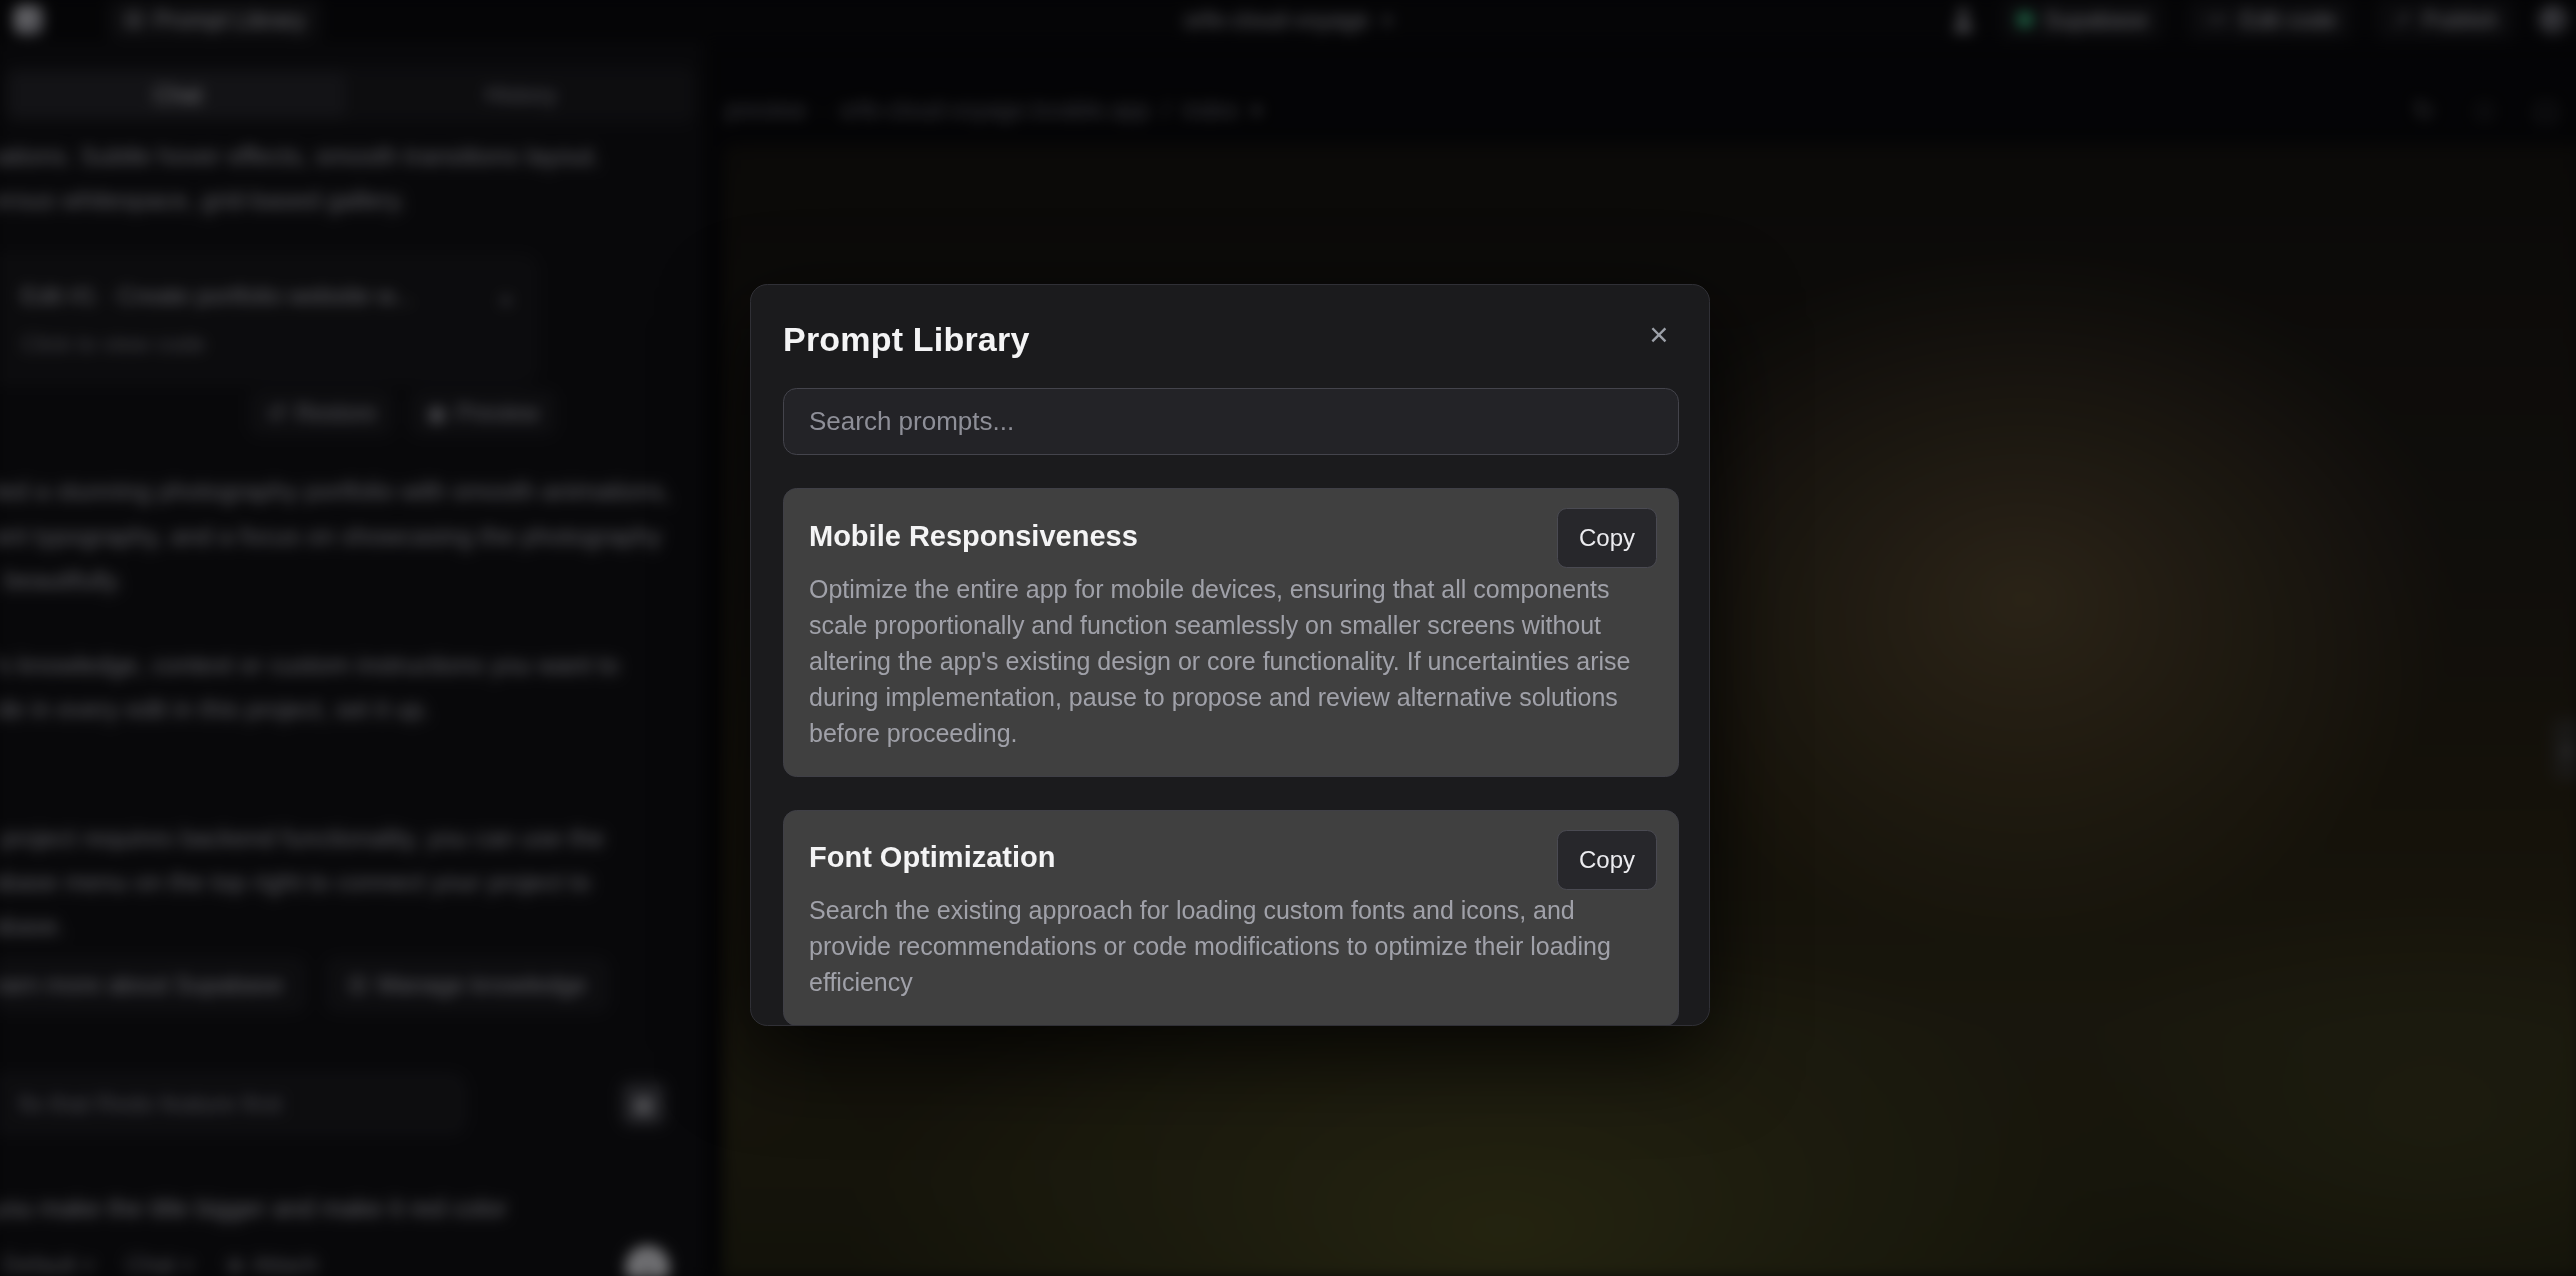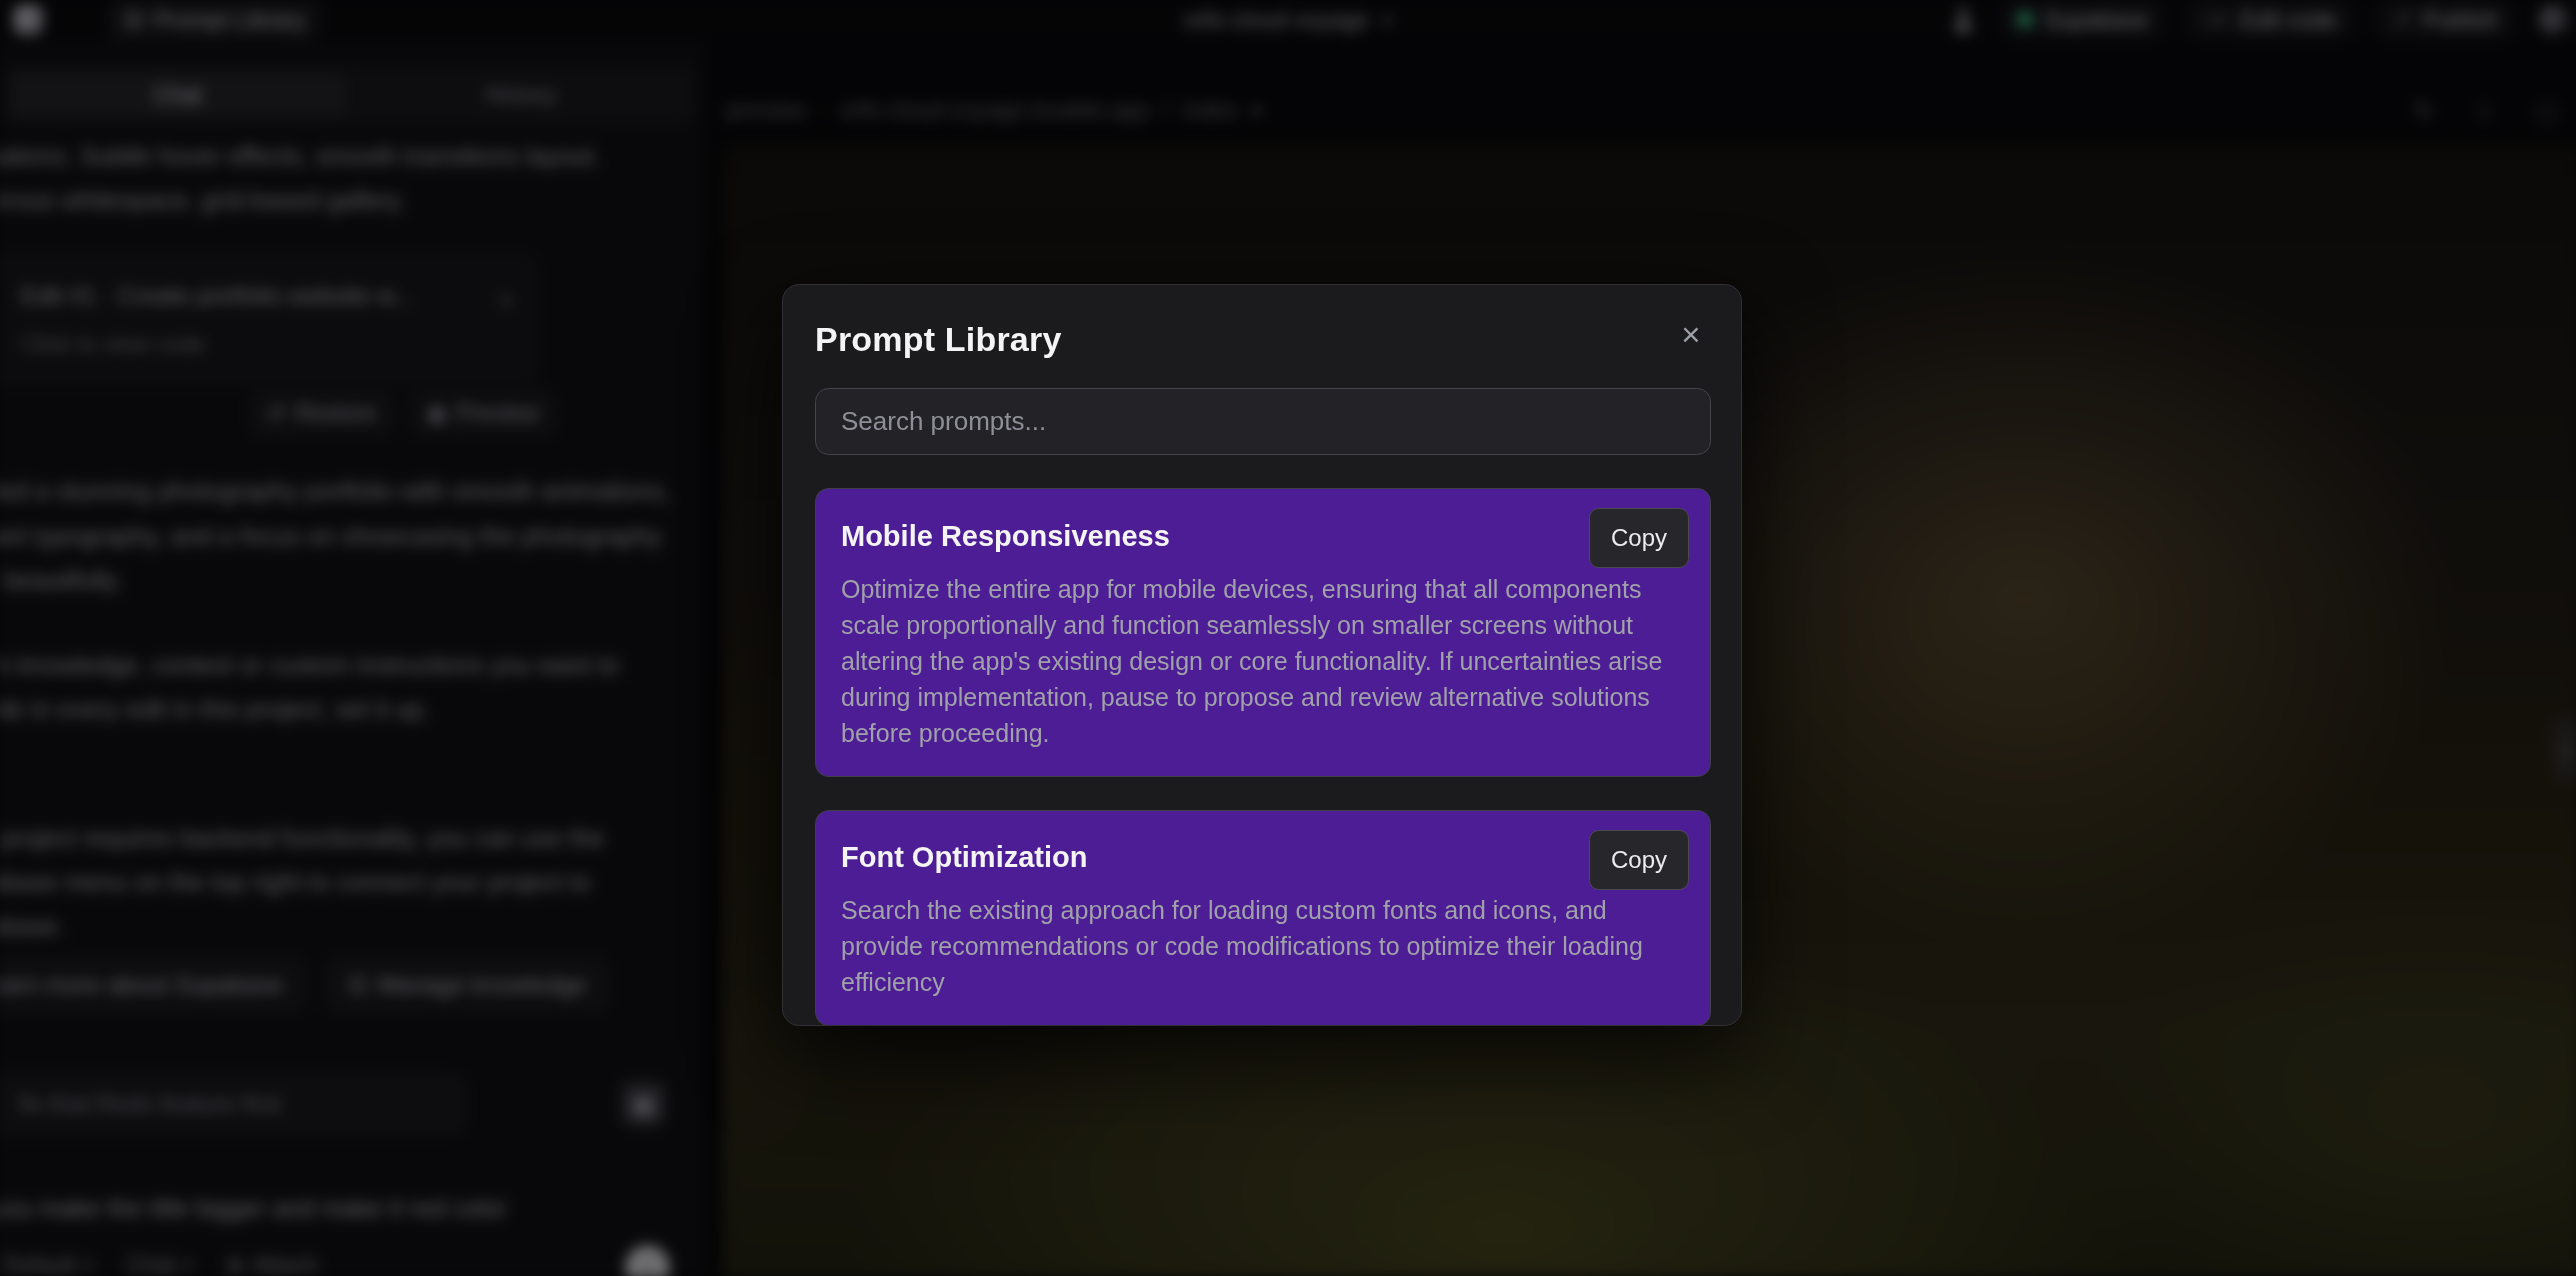--- a/index.html
+++ b/index.html
@@ -75,31 +75,31 @@
                radial-gradient(943px 443px at 42% 96%, rgba(118,118,44,.42), transparent 70%),
                radial-gradient(539px 308px at 92% 86%, rgba(70,70,28,.5), transparent 72%),
                radial-gradient(404px 327px at 12% 70%, rgba(30,26,14,.8), transparent 75%),
                linear-gradient(180deg,#12100b 0%,#1d1912 34%,#27210f 58%,#2f2b15 78%,#23220f 100%); }
   .edge-tab { position:absolute; right:0; top:718px; width:29px; height:62px; border-radius:9.6px 0 0 9.6px;
               background:rgba(58,58,62,.55); color:#a5a5ad; display:flex; align-items:center;
               justify-content:center; font-size:29px; }
 
   
   .overlay { position:absolute; inset:0; background:rgba(4,4,6,.52); }
-  .modal { position:absolute; left:782px; top:284px; width:960px; height:742px;
+  .modal { position:absolute; left:750px; top:284px; width:960px; height:742px;
            background:#1b1b1d; border:1px solid #303036; border-radius:17.3px;
            box-shadow:0 29px 87px rgba(0,0,0,.8); padding:35px 32px 0; overflow:hidden; }
   .modal-title { color:#f4f4f5; font-size:34px; font-weight:700; letter-spacing:0.2px; }
   .modal-x { position:absolute; right:29px; top:29px; width:42px; height:42px; display:flex;
              align-items:center; justify-content:center; color:#9ca0a8; font-size:33px; }
   .search { margin-top:29px; width:896px; height:67px; background:#232327; border:1px solid #44444c;
             border-radius:13.5px; padding:1px 25px; color:#e4e4e9; font-size:26px; outline:none;
             font-family:"Liberation Sans","DejaVu Sans",sans-serif; }
   .search::placeholder { color:#8e8f98; }
-  .pcard { margin-top:33px; width:896px; background:#4c1d95; border:1px solid #3f3f46;
+  .pcard { margin-top:33px; width:896px; background:#404040; border:1px solid #3f3f46;
            border-radius:13.5px; padding:23px 25px 25px; position:relative; }
   .pcard-title { color:#f4f4f5; font-size:29px; font-weight:600; margin-top:7.7px; }
   .copy-btn { position:absolute; right:21px; top:19px; padding:15px 21px; border-radius:9.6px;
               background:#27272b; border:1px solid #4a4a52; color:#ececf0; font-size:24px; }
   .pcard-desc { margin-top:18px; color:#a0a1a9; font-size:25px; line-height:36px; padding-right:9.6px; }
 </style>
 </head>
 <body>
 
 <div class="stage">

